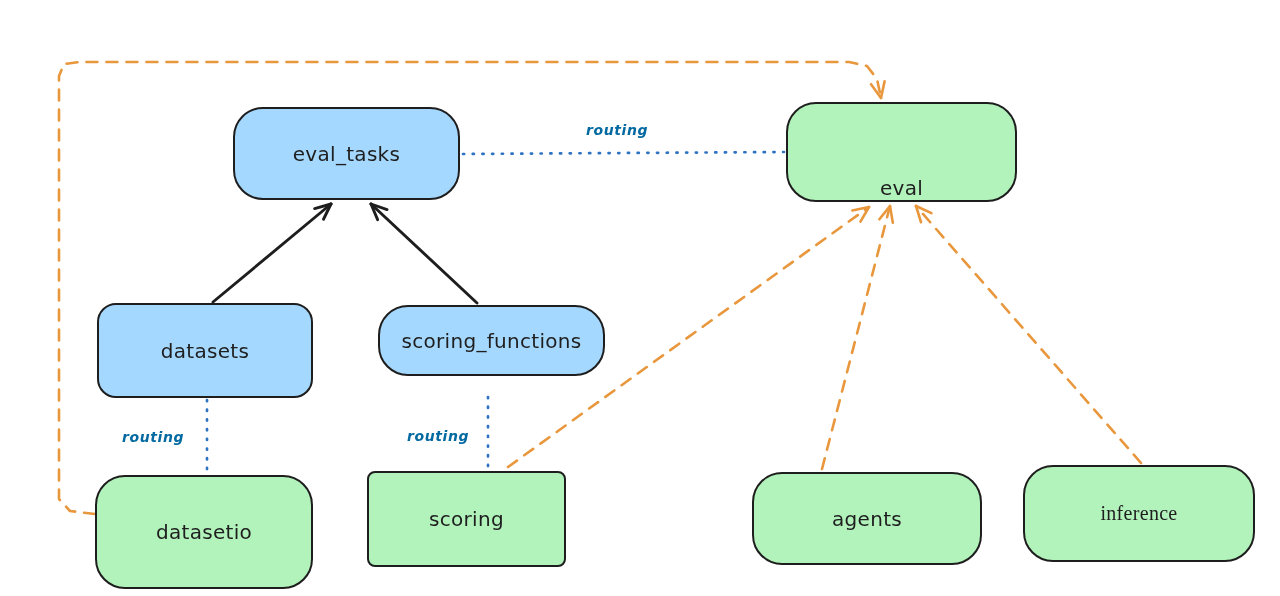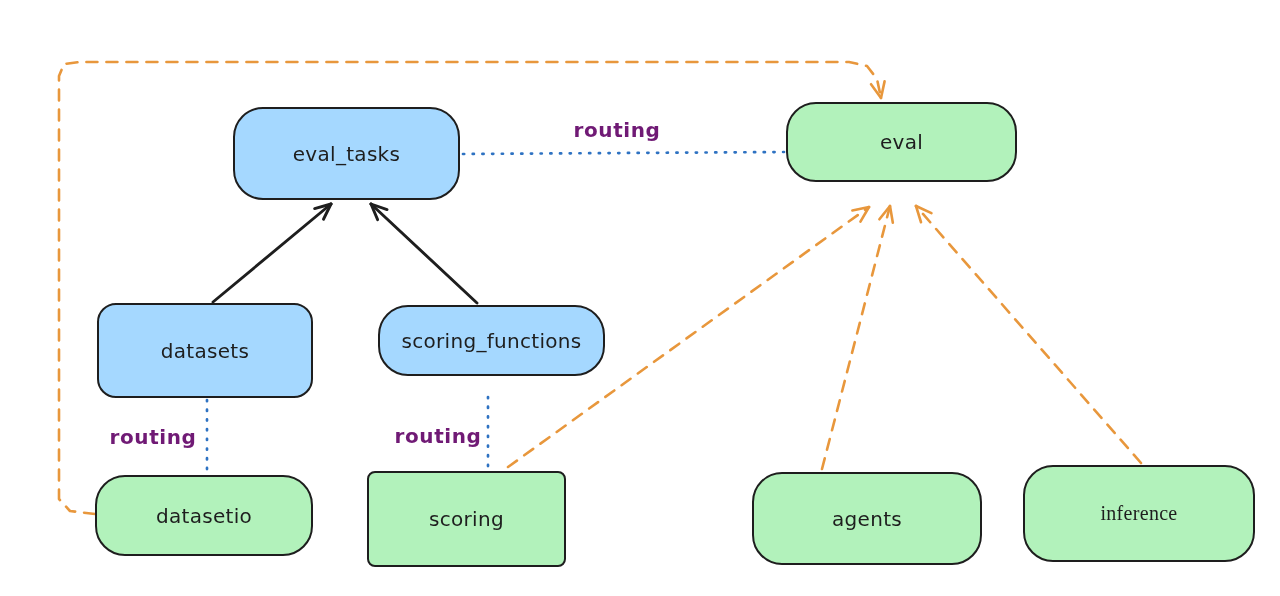--- a/index.html
+++ b/index.html
@@ -11,22 +11,23 @@
   .node{
     position:absolute;box-sizing:border-box;
     border:2.6px solid #1e1e1e;border-radius:30px;
     display:flex;align-items:center;justify-content:center;
     font-size:20px;color:#1e1e1e;letter-spacing:0.3px;
   }
   .node.blue{background:#a5d8ff;}
   .node.green{background:#b2f2bb;}
   .edge-label{
     position:absolute;transform:translate(-50%,-50%);
-    color:#701a75;font-size:20px;font-weight:700;letter-spacing:0.6px;
+    color:#0369a1;font-size:14px;font-weight:700;letter-spacing:0.6px;
     white-space:nowrap;
+    font-style:italic;
   }
 </style>
 </head>
 <body>
 
 <svg id="edge-svg" width="1280" height="596" viewBox="0 0 1280 596">
     <path d="M 213 302 L 331 204" fill="none" stroke="#1e1e1e" stroke-width="2.9" stroke-linecap="round" stroke-linejoin="round"></path>
     <path d="M 331 204 L 323.4875184160507 219.25000394920679" stroke="#1e1e1e" stroke-width="2.9" stroke-linecap="round" fill="none"></path>
     <path d="M 331 204 L 314.62988729259115 208.58469300463304" stroke="#1e1e1e" stroke-width="2.9" stroke-linecap="round" fill="none"></path>
     <path d="M 477 303 L 371 204" fill="none" stroke="#1e1e1e" stroke-width="2.9" stroke-linecap="round" stroke-linejoin="round"></path>
@@ -46,30 +47,30 @@
     <path d="M 916 206 L 921.0093126513261 222.245208116896" stroke="#e8973c" stroke-width="2.6" stroke-linecap="round" fill="none"></path>
     <path d="M 95 514 L 70 511 L 59 499 L 59 76 L 64 64 L 80 62 L 849 62 L 867 66 L 877 79 L 881 98" fill="none" stroke="#e8973c" stroke-width="2.6" stroke-linecap="round" stroke-linejoin="round" stroke-dasharray="11 9"></path>
     <path d="M 881 98 L 871.0189634764563 84.23849899481576" stroke="#e8973c" stroke-width="2.6" stroke-linecap="round" fill="none"></path>
     <path d="M 881 98 L 884.5854362011527 81.38239947382705" stroke="#e8973c" stroke-width="2.6" stroke-linecap="round" fill="none"></path>
   </svg>
 
 <div id="nodes">
     <div class="node blue" style="left: 233px; top: 107px; width: 227px; height: 93px;">
       <span>eval_tasks</span>
     </div>
-    <div class="node green" style="left: 786px; top: 102px; width: 231px; height: 80px;">
+    <div class="node green" style="left: 786px; top: 102px; width: 231px; height: 100px; align-items: flex-end;">
       <span>eval</span>
     </div>
     <div class="node blue" style="left: 97px; top: 303px; width: 216px; height: 95px; border-radius: 19px;">
       <span>datasets</span>
     </div>
     <div class="node blue" style="left: 378px; top: 305px; width: 227px; height: 71px;">
       <span>scoring_functions</span>
     </div>
-    <div class="node green" style="left: 95px; top: 475px; width: 218px; height: 81px; text-align: right;">
+    <div class="node green" style="left: 95px; top: 475px; width: 218px; height: 114px; text-align: right;">
       <span>datasetio</span>
     </div>
     <div class="node green" style="left: 367px; top: 471px; width: 199px; height: 96px; border-radius: 8px;">
       <span>scoring</span>
     </div>
     <div class="node green" style="left: 708px; top: 472px; width: 230px; height: 93px; margin-left: 44px;">
       <span>agents</span>
     </div>
     <div class="node green" style="left: 1023px; top: 465px; width: 232px; height: 97px; font-family: Liberation Serif, serif;">
       <span>inference</span>

